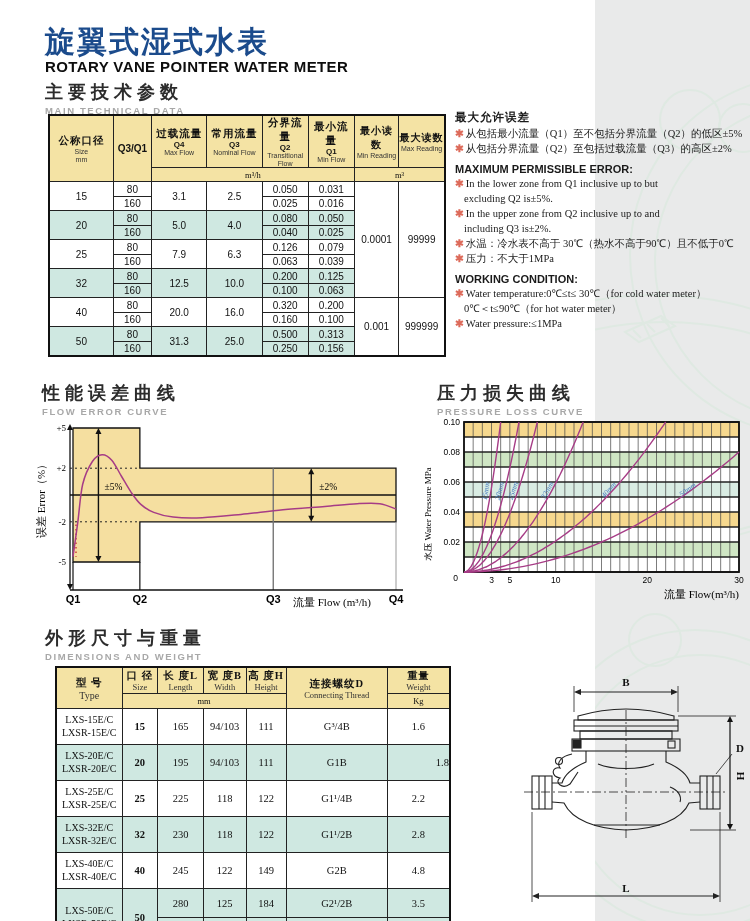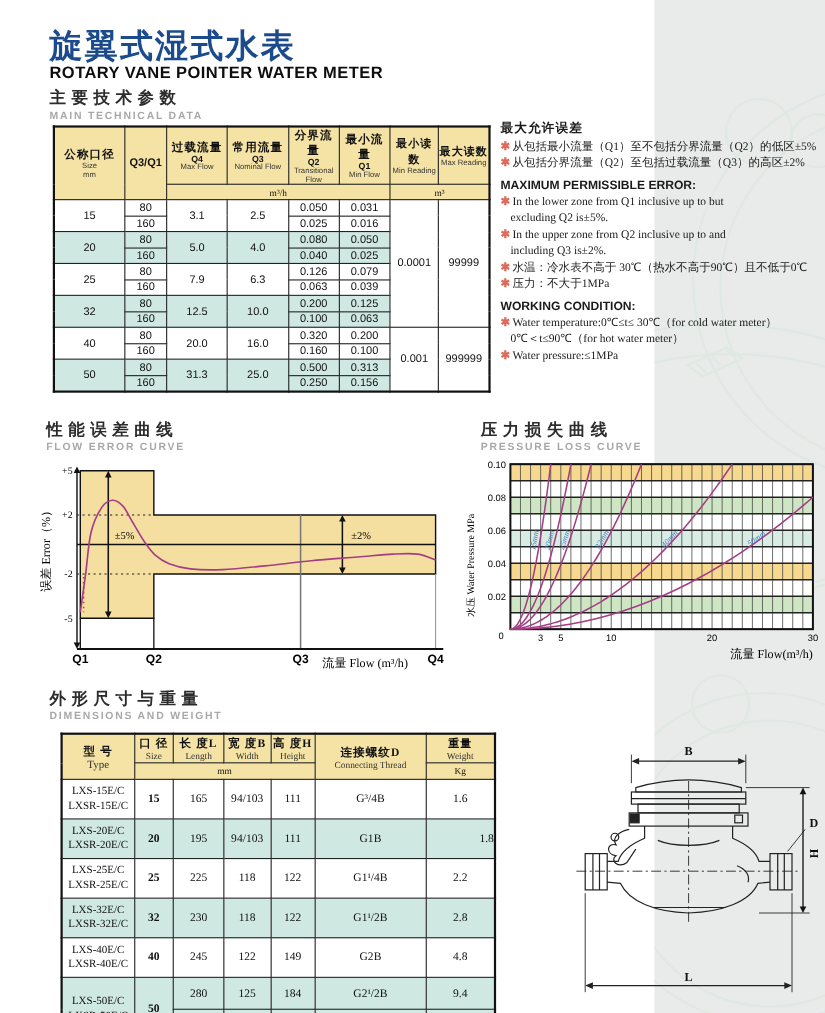--- a/index.html
+++ b/index.html
@@ -5,21 +5,21 @@
   html,body{margin:0;padding:0;background:#fff;}
   #page{position:relative;width:750px;height:921px;background:#ffffff;overflow:hidden;
         font-family:"Liberation Sans",sans-serif;color:#111;}
   .abs{position:absolute;}
   
   #gray-panel{left:595px;top:0;width:155px;height:921px;background:#e9eaea;}
   
   #title-zh{left:45px;top:22px;font-size:30px;font-weight:bold;color:#1b4b8c;letter-spacing:2px;
             font-family:"Liberation Sans",sans-serif;}
   #title-en{left:45px;top:58px;font-size:15px;font-weight:bold;color:#0d0d0d;letter-spacing:.4px;}
-  .sec-zh{font-size:15px;font-weight:bold;color:#2c2c2c;letter-spacing:5px;font-family:"Liberation Sans",sans-serif;}
+  .sec-zh{font-size:18px;font-weight:bold;color:#2c2c2c;letter-spacing:5px;font-family:"Liberation Sans",sans-serif;}
   .sec-en{font-size:9.5px;font-weight:bold;color:#a8a8a8;letter-spacing:1.6px;margin-top:1px;}
   
   table{border-collapse:collapse;}
   #main-table{left:48px;top:114px;}
   #main-table table{width:398px;font-size:10px;}
   #main-table td,#main-table th{border:1px solid #222;text-align:center;vertical-align:middle;padding:0;}
   #main-table table{border:2px solid #111;}
   .hd{background:#f4e3a4;}
   .hd .zh{font-family:"Liberation Serif",serif;font-weight:bold;font-size:10.5px;letter-spacing:1px;}
   .hd .sym{font-size:8px;font-weight:bold;line-height:1;}
@@ -461,21 +461,21 @@
             <td class="bg-w" style="height: 33px;">4.8</td>
           </tr>
           <tr class="grp-top">
             <td rowspan="2" class="bg-t type" style="height: 26px;">LXS-50E/C
 LXSR-50E/C</td>
             <td rowspan="2" class="bg-t" style="height: 26px; font-weight: bold;">50</td>
             <td class="bg-t" style="height: 26px;">280</td>
             <td class="bg-t" style="height: 26px;">125</td>
             <td class="bg-t" style="height: 26px;">184</td>
             <td class="bg-t" style="height: 26px;">G2¹/2B</td>
-            <td class="bg-t" style="height: 26px;">9.4</td>
+            <td class="bg-t" style="height: 26px;">3.5</td>
           </tr>
           <tr>
             <td class="bg-t" style="height: 26px;">300</td>
             <td class="bg-t" style="height: 26px;">165</td>
             <td class="bg-t" style="height: 26px;">172</td>
             <td class="bg-t" style="font-size: 8px; white-space: pre-line; line-height: 1.2; height: 26px;">法兰连接按GB4216.4—84
 D＝Φ165  D＝Φ125</td>
             <td class="bg-t" style="height: 26px;">11</td>
           </tr>
         </tbody>

